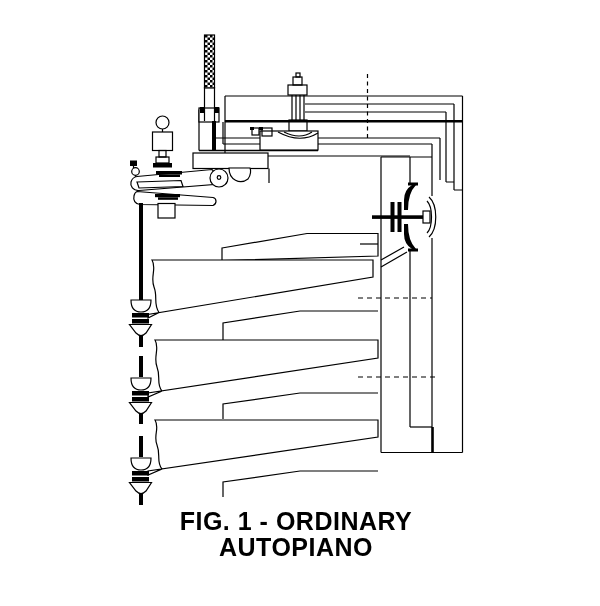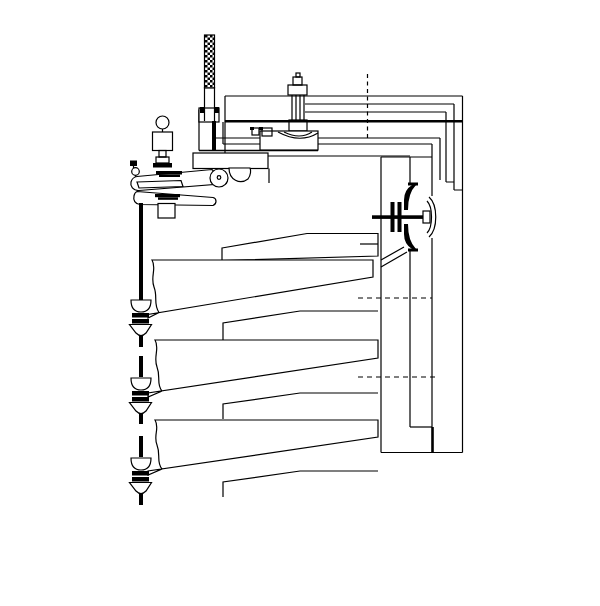--- a/index.html
+++ b/index.html
@@ -178,13 +178,17 @@
       <path d="M131,458 L151,458 C151,467 147,470 141,470 C135,470 131,467 131,458 Z" fill="#fff"></path>
       <rect x="132" y="471" width="17" height="4.5" fill="#000" stroke="none"></rect>
       <rect x="132" y="477" width="17" height="4.5" fill="#000" stroke="none"></rect>
       <path d="M129.5,482.5 L151.5,482.5 L146,491 Q141,496 136,491 Z" fill="#fff"></path>
       <rect x="139" y="493" width="4" height="12" fill="#000" stroke="none"></rect>
     </g>
 
   </g>
 </svg>
 
+<div class="caption">
+  <div>FIG. 1 - ORDINARY</div>
+  <div>AUTOPIANO</div>
+</div>
 </div>
 
 </body></html>

